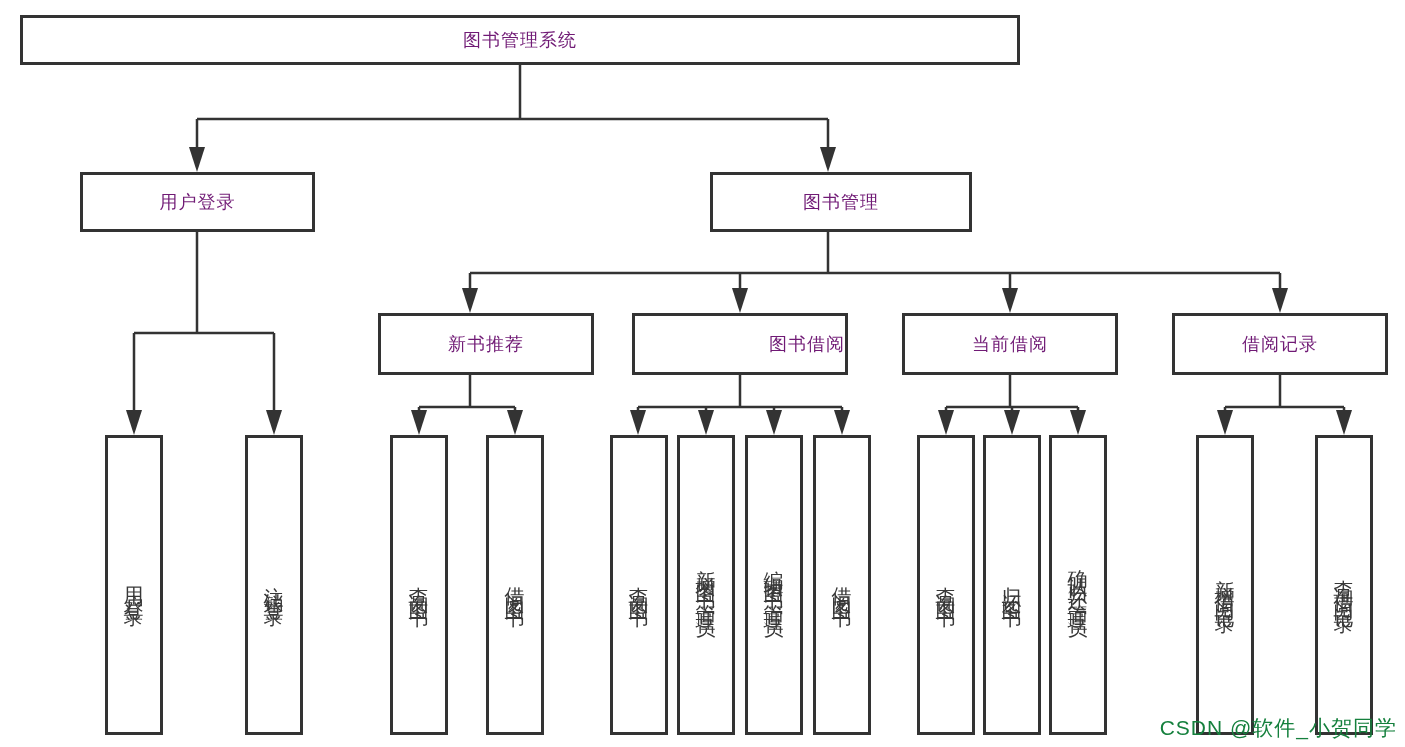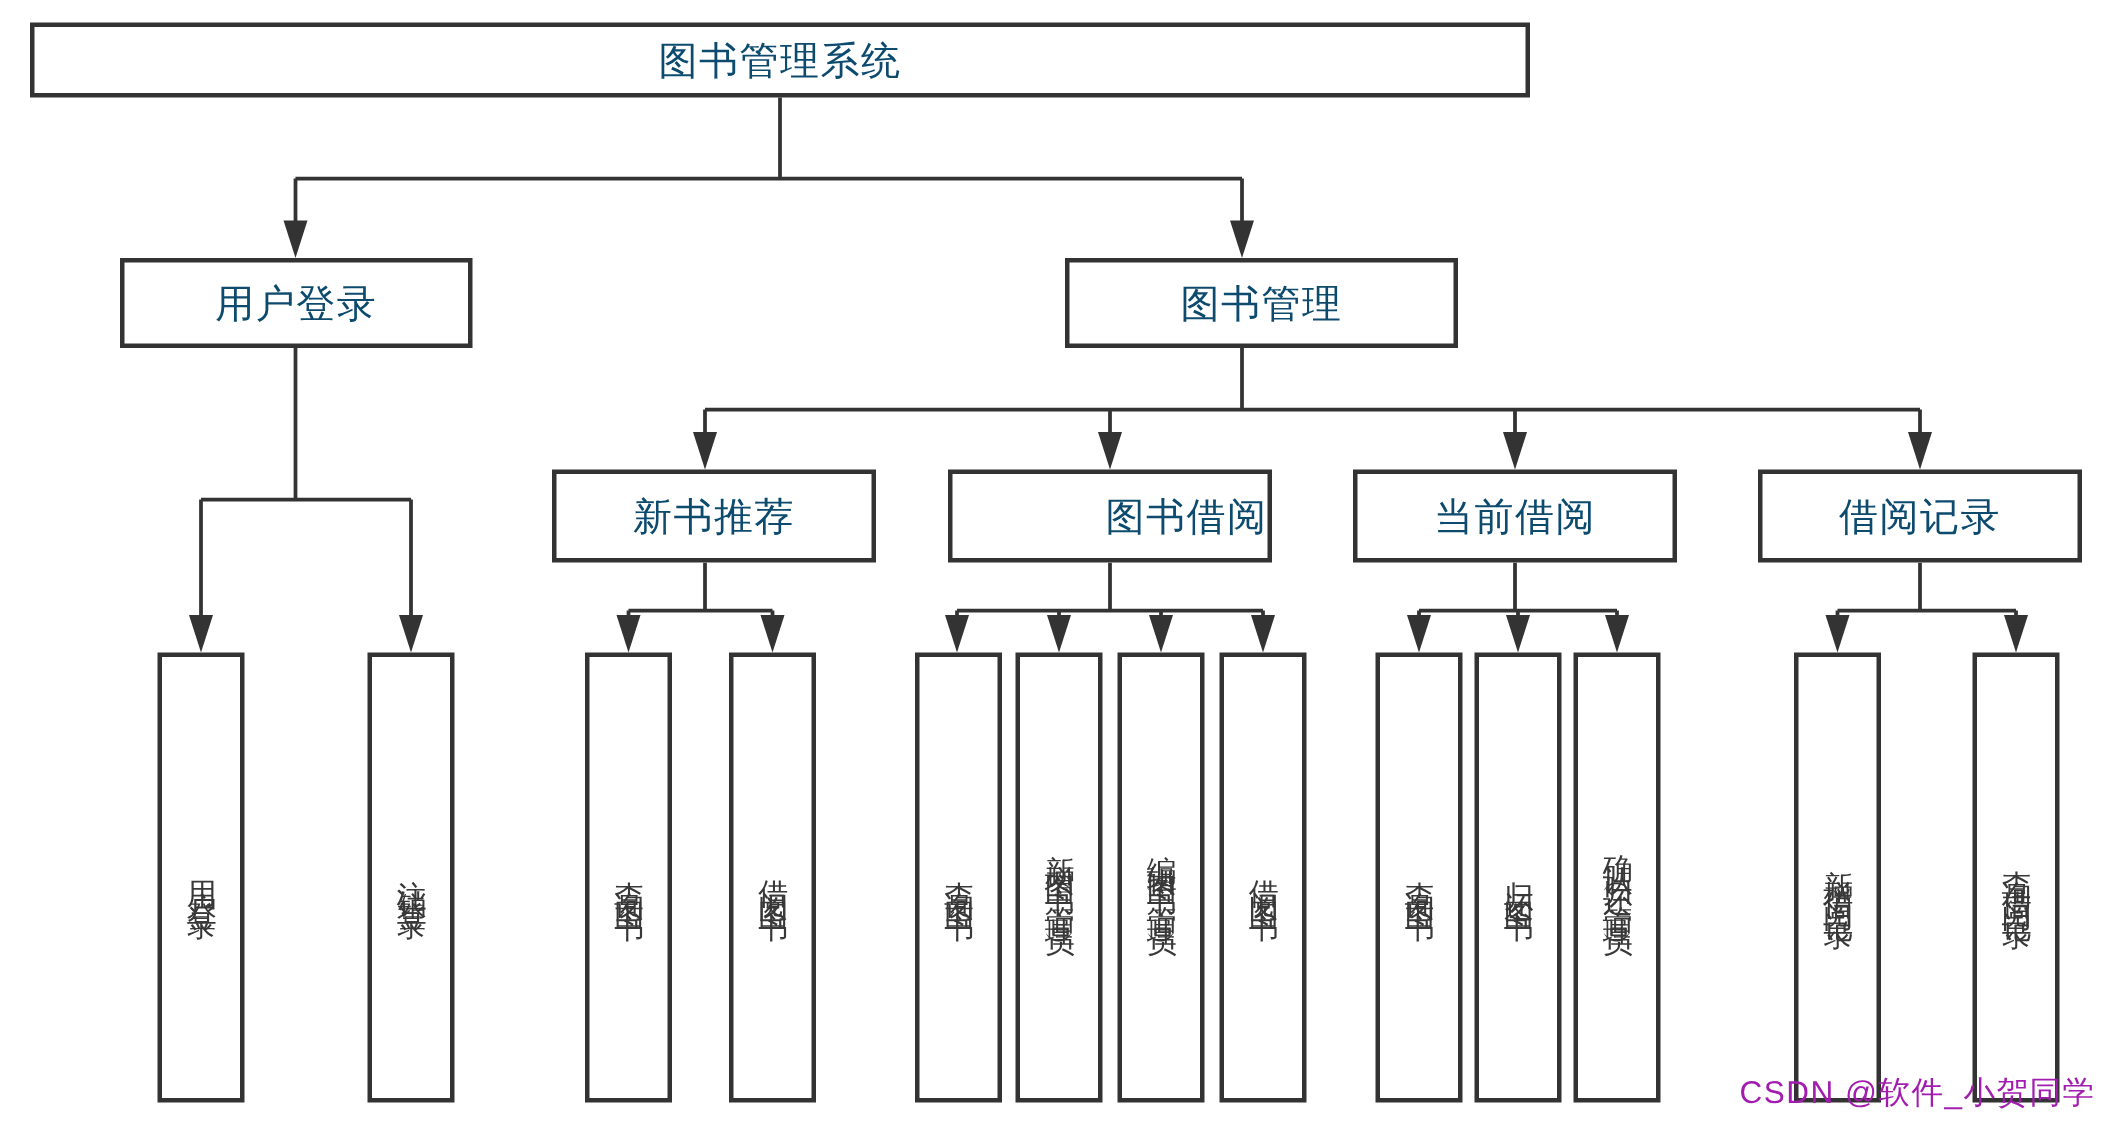--- a/index.html
+++ b/index.html
@@ -19,38 +19,38 @@
   }
   .box {
     position: absolute;
     border: 3px solid #333333;
     background: #ffffff;
     display: flex;
     align-items: center;
     justify-content: center;
   }
   .hlabel {
-    font-size: 26px;
-    color: #0c4a6e;
+    font-size: 18px;
+    color: #701a75;
     letter-spacing: 1px;
     white-space: nowrap;
   }
   .vtext {
     writing-mode: vertical-lr;
     text-orientation: mixed;
     font-size: 20px;
     letter-spacing: 7px;
     color: #383838;
     line-height: 1;
   }
   .root-box   { left: 20px;  top: 15px;  width: 1000px; height: 50px; }
   .lv2-a      { left: 80px;  top: 172px; width: 235px;  height: 60px; }
   .lv2-b      { left: 710px; top: 172px; width: 262px;  height: 60px; }
   .lv3        { top: 313px; width: 216px; height: 62px; }
-  .lv3-a { left: 368px; align-items: center; }
+  .lv3-a { left: 378px; align-items: center; }
   .lv3-b { left: 632px; justify-content: flex-end; }
   .lv3-c { left: 902px; }
   .lv3-d { left: 1172px; }
   .leaf { top: 435px; width: 58px; height: 300px; }
   .leaf-1a { left: 105px; }
   .leaf-1b { left: 245px; }
   .leaf-2a { left: 390px; }
   .leaf-2b { left: 486px; }
   .leaf-3a { left: 610px; }
   .leaf-3b { left: 677px; }
@@ -59,21 +59,21 @@
   .leaf-4a { left: 917px; }
   .leaf-4b { left: 983px; }
   .leaf-4c { left: 1049px; }
   .leaf-5a { left: 1196px; }
   .leaf-5b { left: 1315px; }
   #watermark {
     position: absolute;
     right: 8px;
     bottom: 5px;
     font-size: 21px;
-    color: #a21caf;
+    color: #15803d;
     letter-spacing: 1px;
     z-index: 5;
     white-space: nowrap;
   }
 </style>
 </head>
 <body>
 
 <div id="stage">
 

